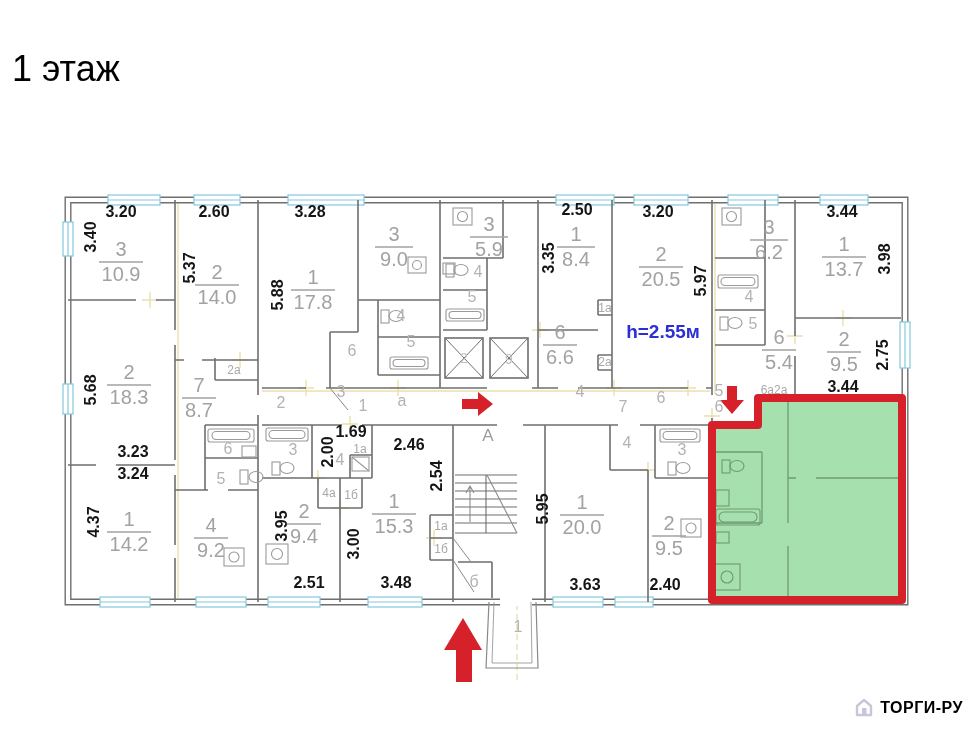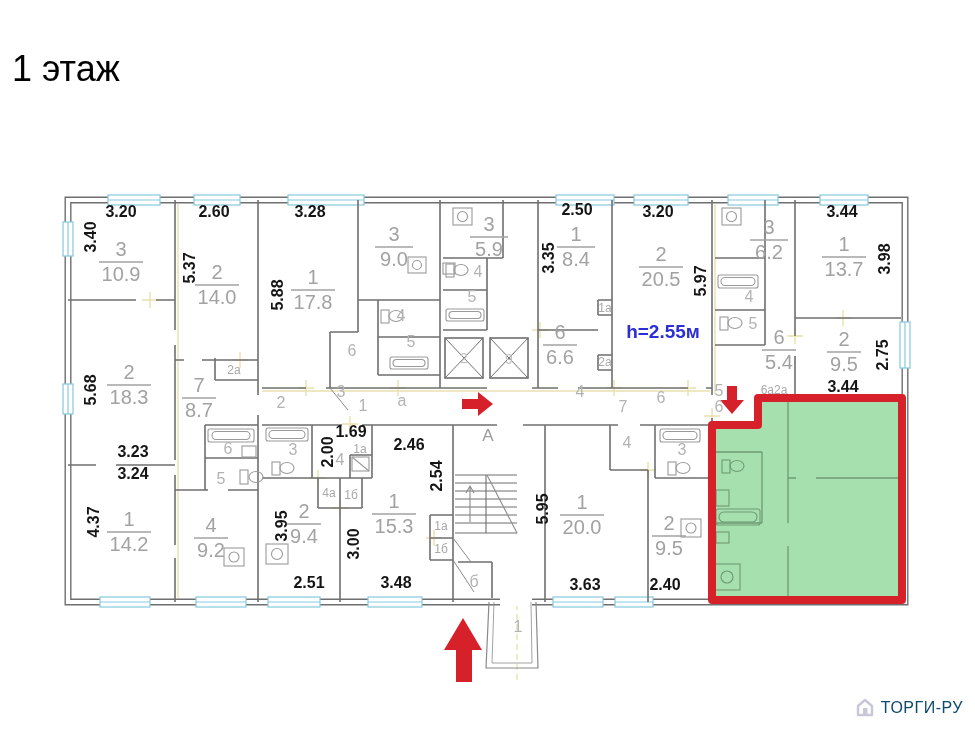--- a/index.html
+++ b/index.html
@@ -13,21 +13,21 @@
   .dim{font-size:16px;font-weight:bold;fill:#151515;}
   .rnum{font-size:20px;fill:#a2a2a2;}
   .rarea{font-size:20px;fill:#a2a2a2;}
   .rline{stroke:#a2a2a2;stroke-width:1.4;}
   .sm{font-size:12px;fill:#a8a8a8;}
   .cor{font-size:16px;fill:#b3b3b3;}
   .lift{font-size:14px;fill:#c0c0c0;}
   .blue{font-size:19px;font-weight:bold;fill:#2b2fd4;}
   .letterA{font-size:17px;fill:#9c9c9c;}
   .wm{position:absolute;right:12px;bottom:12px;display:flex;align-items:center;gap:5px;}
-  .wm-text{font-size:16px;font-weight:normal;letter-spacing:.5px;color:#0c4a6e;}
+  .wm-text{font-size:16px;font-weight:bold;letter-spacing:.5px;color:#000000;}
 </style>
 </head>
 <body>
 
 <div class="page">
 
   <div class="title">
     <div class="t1">1 этаж</div>
   </div>
 

